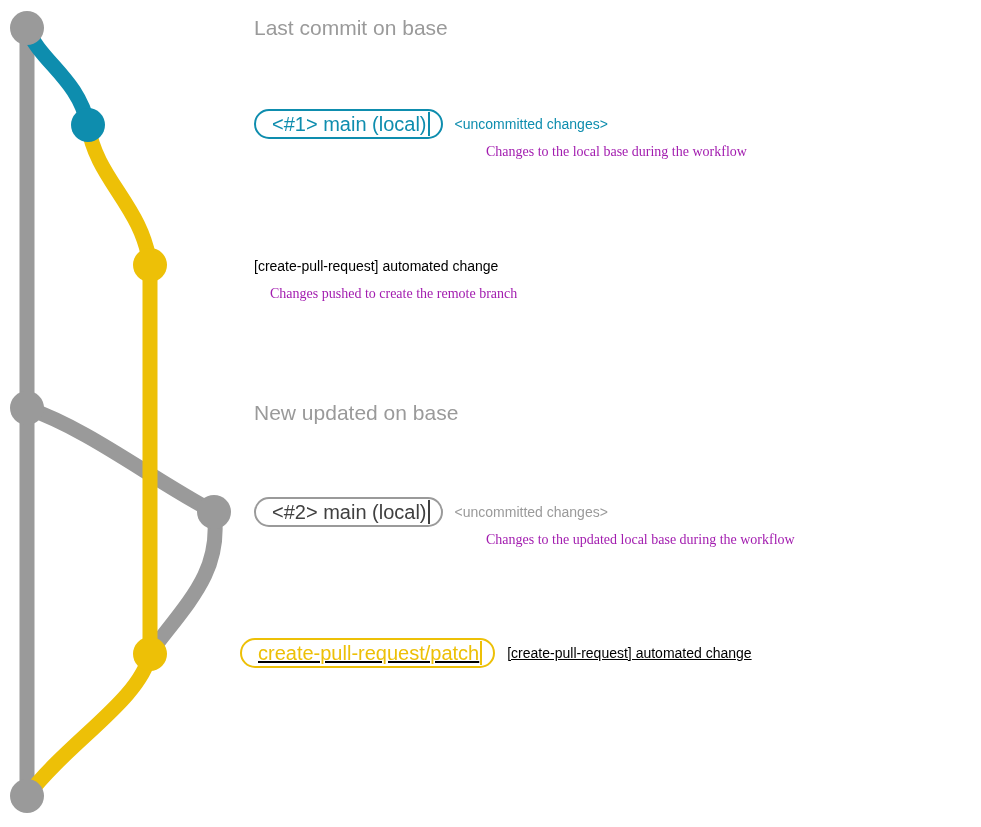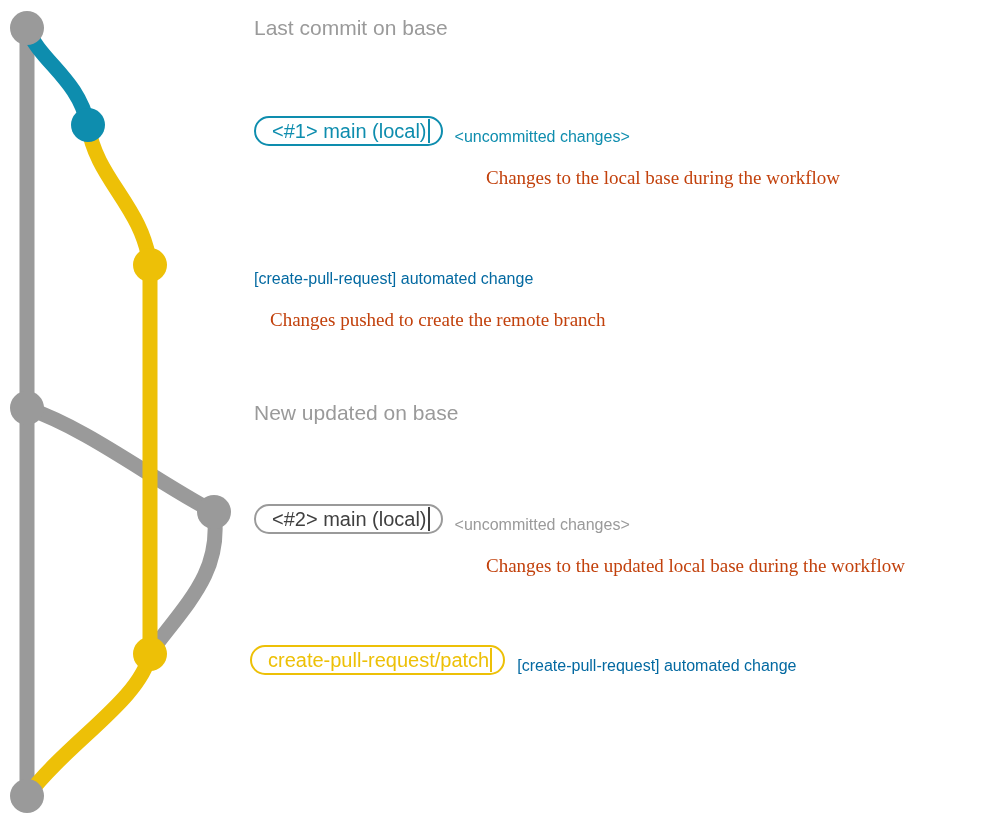--- a/index.html
+++ b/index.html
@@ -70,48 +70,47 @@
     position: absolute;
     right: 11px;
     top: 1px;
     bottom: 1px;
     width: 2px;
     background: currentColor;
   }
 
   
   .subject {
-    font-size: 16px;
+    font-size: 14px;
     line-height: 34px;
     white-space: nowrap;
-    margin-top: 13px;
   }
   .subject.blue   { color: #0e8dae; }
   .subject.gray   { color: #9a9a9a; }
-  .subject.yellow { color: #0369a1; }
+  .subject.yellow { color: #000000; }
 
   
   .body-text {
     font-family: "Liberation Serif", serif;
-    font-size: 19px;
-    color: #c2410c;
-    white-space: nowrap;
-    margin-top: 13px;
+    font-size: 14px;
+    color: #a21caf;
+    white-space: nowrap;
+    margin-top: 3px;
   }
 
   
   #row-last-commit       { left: 254px; top: 11px;  }
   #row-commit-1          { left: 254px; top: 107px; }
   #row-commit-1 .body-text    { margin-left: 232px; }
   #row-commit-2          { left: 254px; top: 249px; }
   #row-commit-2 .body-text    { margin-left: 16px; }
   #row-new-commit        { left: 254px; top: 396px; }
   #row-commit-3          { left: 254px; top: 495px; }
   #row-commit-3 .body-text    { margin-left: 232px; }
-  #row-commit-4          { left: 250px; top: 636px; }
+  #row-commit-4          { left: 240px; top: 636px; text-decoration: underline; }
   #row-commit-4 .body-text    { margin-left: 310px; }
   #row-merge             { left: 254px; top: 779px; }
 
   
   .plain-label {
     font-size: 21px;
     line-height: 34px;
     color: #9a9a9a;
     white-space: nowrap;
   }

